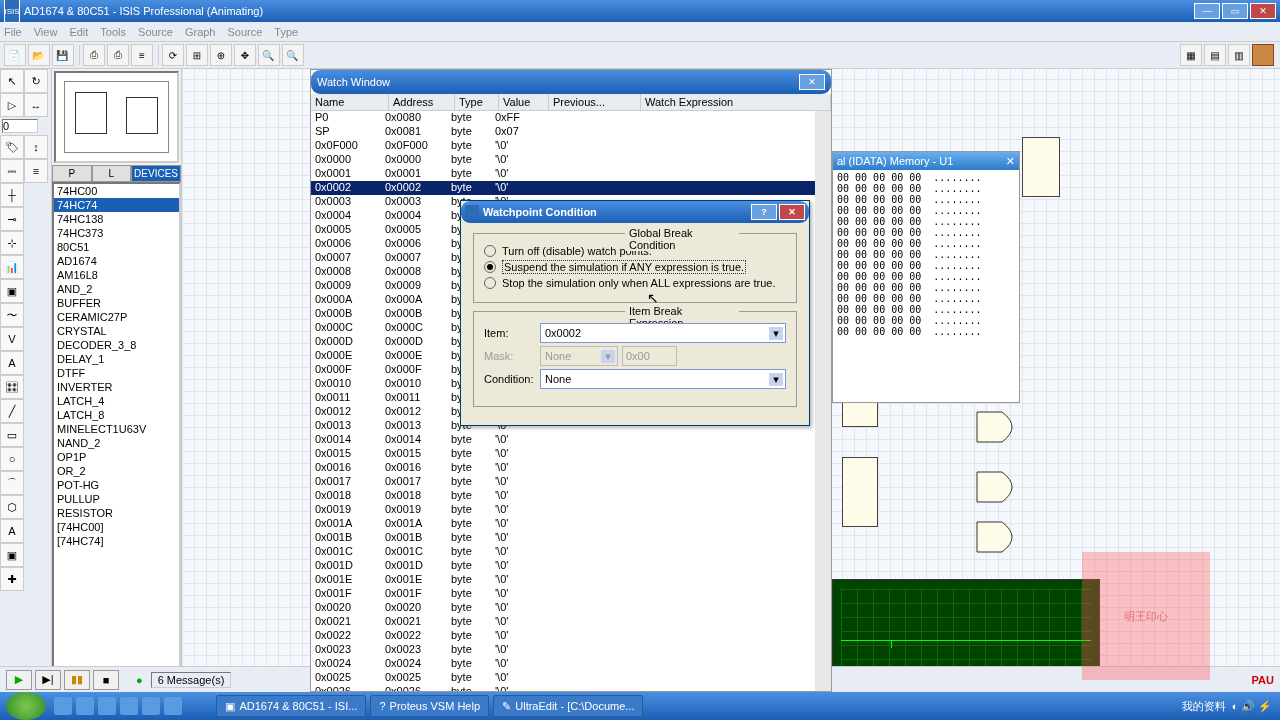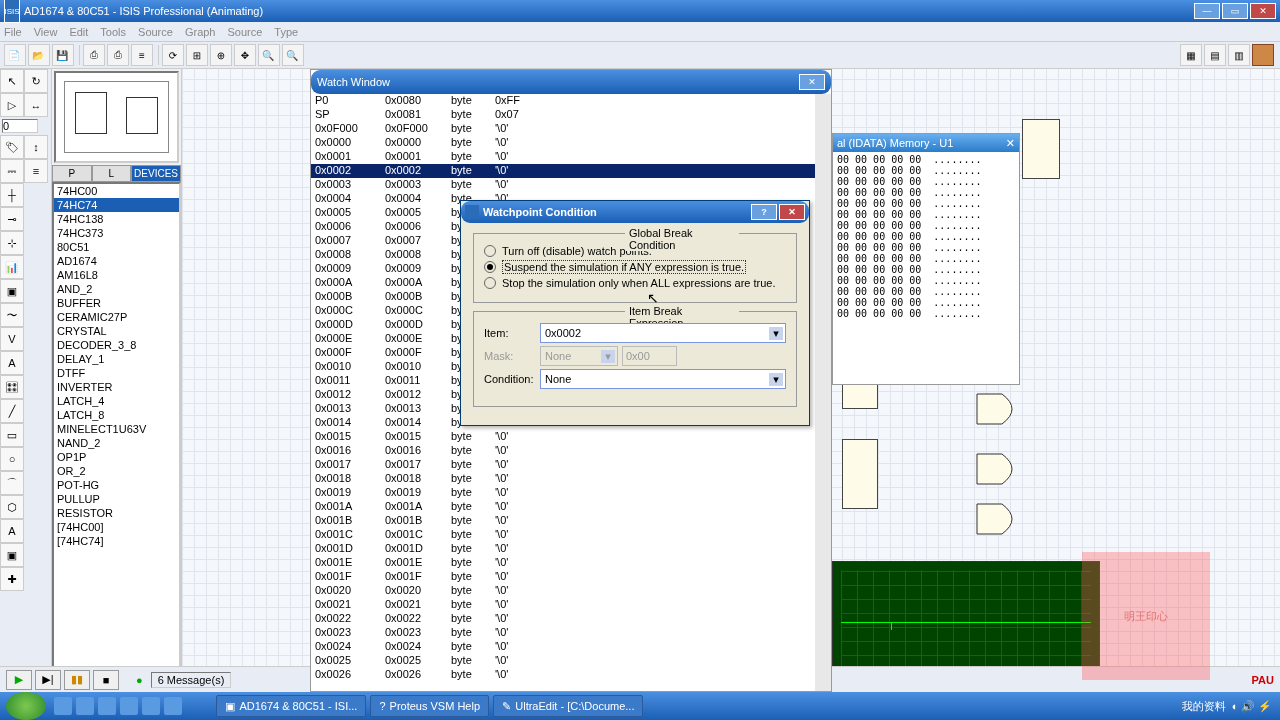--- a/index.html
+++ b/index.html
@@ -54,21 +54,21 @@
 .ww-row { display:flex; padding:0 4px; height:14px; align-items:flex-start; }
 .ww-row.sel { background:#0a246a; color:#fff; }
 .ww-row span { display:inline-block; }
 .wc-name { width:70px; }
 .wc-addr { width:66px; }
 .wc-type { width:44px; }
 .wc-val { width:50px; }
 .ww-scroll { position:absolute; right:0; top:0; width:16px; height:100%; background:#e8e8e8; }
 
 
-.rightpanels { position:absolute; left:832px; top:0; width:448px; height:100%; }
+.rightpanels { position:absolute; left:832px; top:18px; width:448px; height:100%; }
 .mempanel { position:absolute; left:0; top:64px; width:188px; height:252px; background:#fff; border:1px solid #999; }
 .mem-title { height:18px; background:linear-gradient(#6aafee,#2a7cca); color:#fff; font-size:10px; display:flex; align-items:center; padding:0 4px; }
 .mem-body { font-family:monospace; font-size:10px; padding:2px 4px; line-height:11px; white-space:pre; }
 .schright { position:absolute; left:0; top:0; width:300px; height:510px; overflow:hidden; }
 .chip { position:absolute; width:30px; height:50px; border:1px solid #444; background:#fefce8; }
 .scopepanel { position:absolute; left:0; bottom:3px; width:268px; height:128px; background:#004400; border:1px solid #333; }
 .scope-grid { position:absolute; inset:8px 8px 18px 8px; background:repeating-linear-gradient(0deg,#0a6a0a 0,#0a6a0a 1px,transparent 1px,transparent 14px),repeating-linear-gradient(90deg,#0a6a0a 0,#0a6a0a 1px,transparent 1px,transparent 16px); }
 .scope-trace { position:absolute; left:8px; right:8px; height:8px; }
 .st1 { top:60px; background:linear-gradient(90deg,transparent 0,transparent 20%,#0f0 20%,#0f0 20.5%,transparent 20.5%); border-top:1px solid #0f0; }
 .scope-axis { position:absolute; bottom:2px; left:8px; right:8px; color:#2aba2a; font-size:8px; display:flex; justify-content:space-between; }
@@ -316,20 +316,28 @@
         </div>
     </div>
   </div>
 
   <div class="watchwin">
     <div class="ww-title">
       <span>Watch Window</span>
       <div class="spacer"></div>
       <span class="winbtn">✕</span>
     </div>
+    <div class="ww-head">
+      <div class="ww-col" style="width:78px">Name</div>
+      <div class="ww-col" style="width:66px">Address</div>
+      <div class="ww-col" style="width:44px">Type</div>
+      <div class="ww-col" style="width:50px">Value</div>
+      <div class="ww-col" style="width:92px">Previous...</div>
+      <div class="ww-col" style="flex:1">Watch Expression</div>
+    </div>
     <div class="ww-body" id="wwbody">
       <div class="ww-scroll"></div>
     <div class="ww-row">
           <span class="wc-name">P0</span>
           <span class="wc-addr">0x0080</span>
           <span class="wc-type">byte</span>
           <span class="wc-val">0xFF</span>
         </div>
         <div class="ww-row">
           <span class="wc-name">SP</span>

